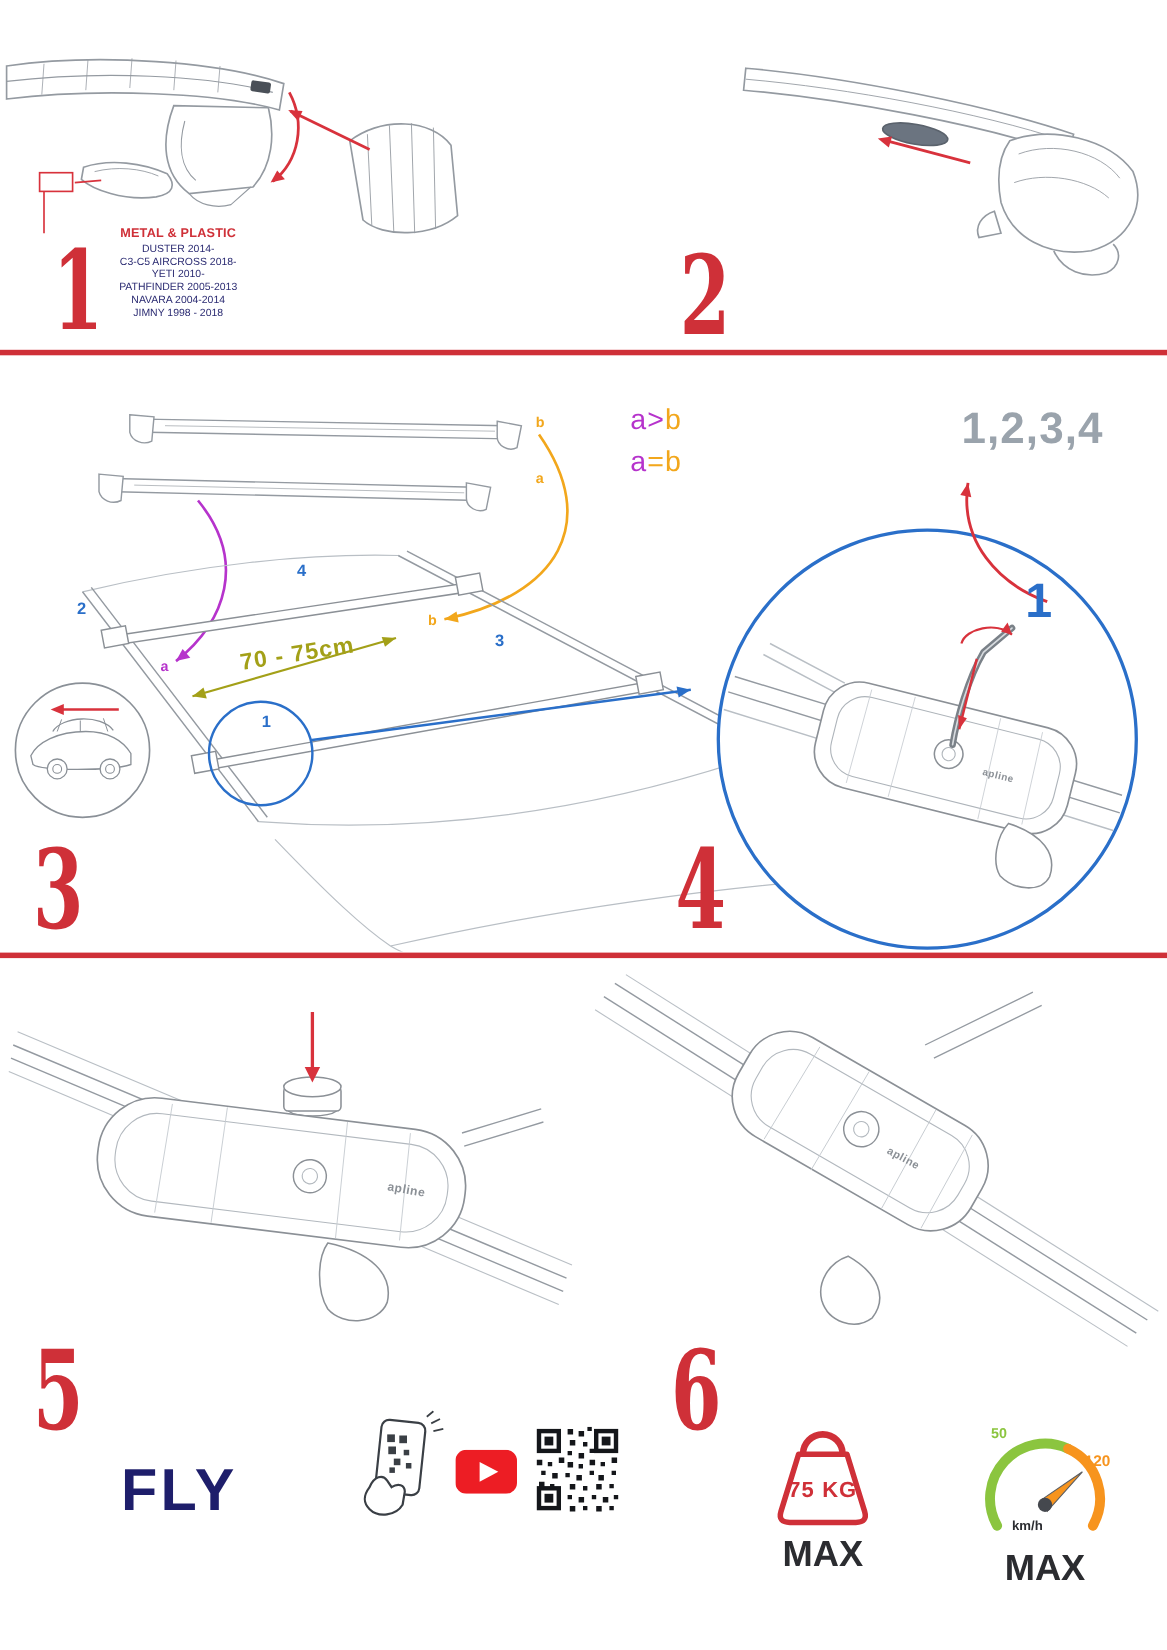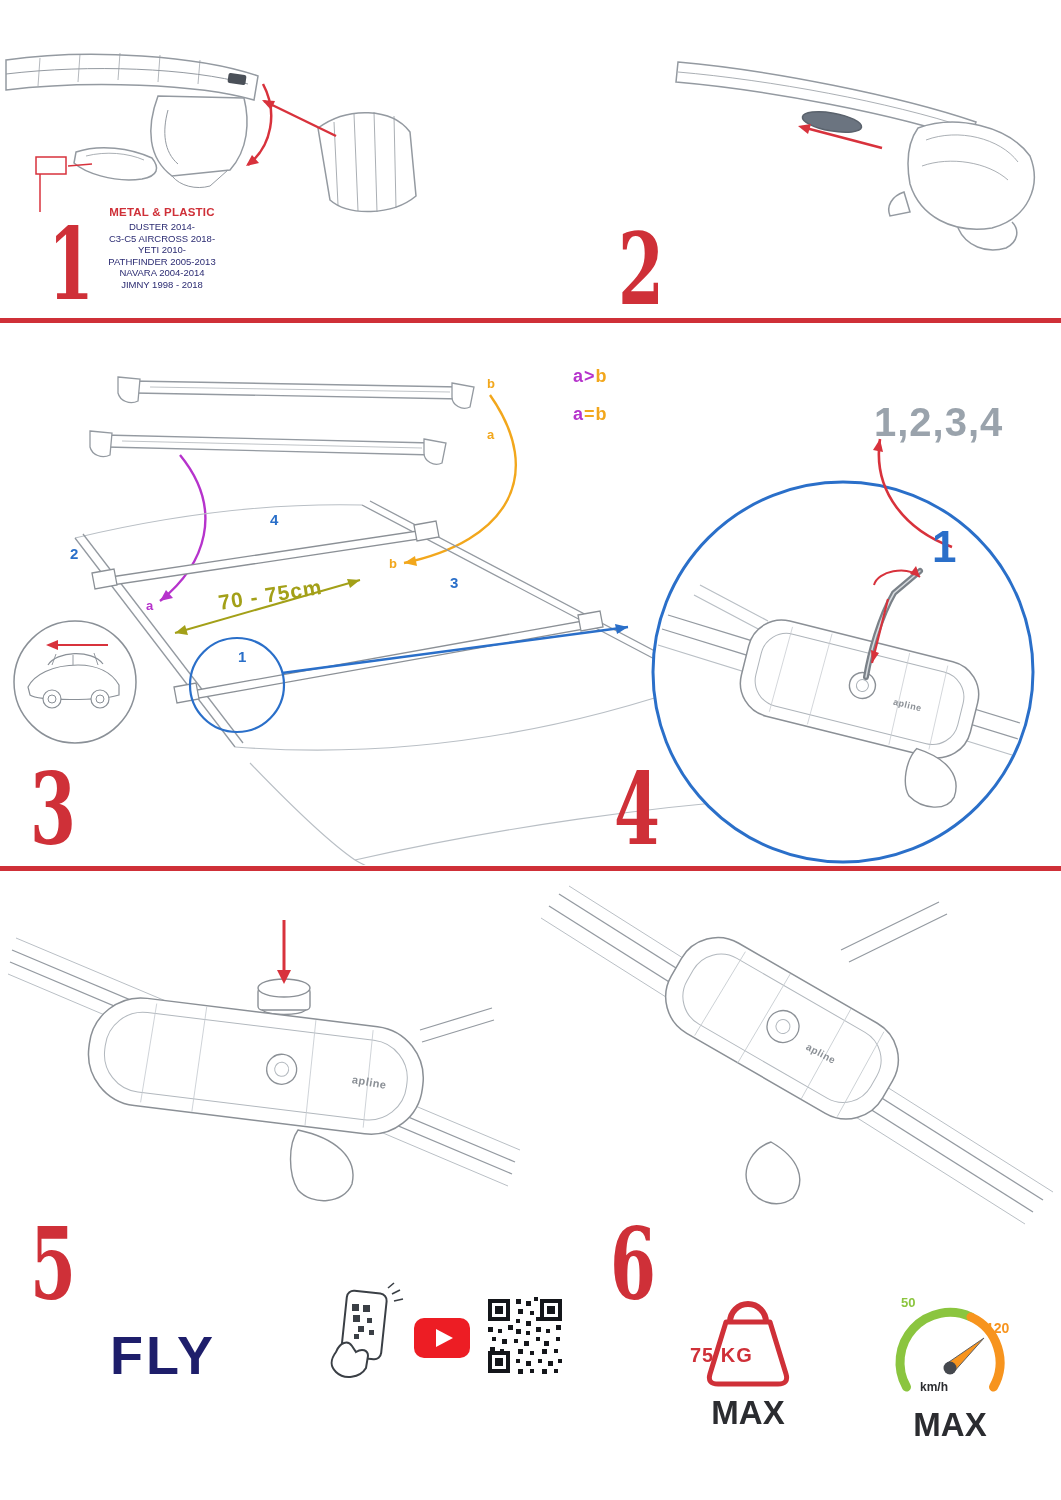--- a/index.html
+++ b/index.html
@@ -19,41 +19,41 @@
 
   .compat { position:absolute; left:88px; top:206px; width:148px; text-align:center; }
   .compat .mat { color:var(--accent-red,#cf3038); font-weight:700; font-size:11.5px; letter-spacing:.2px; margin-bottom:3px; }
   .compat .line { color:var(--navy,#2b2b72); font-size:9.5px; line-height:11.5px; font-weight:500; }
 
   .pos { position:absolute; color:var(--blue,#2a6fc9); font-weight:700; font-size:15px; }
   .tag-a { position:absolute; color:var(--purple,#b633cc); font-weight:700; font-size:13px; }
   .tag-b { position:absolute; color:var(--orange,#f2a71c); font-weight:700; font-size:13px; }
   .bar-tag { position:absolute; color:var(--orange,#f2a71c); font-weight:700; font-size:13px; }
 
-  .legend { position:absolute; font-size:18px; font-weight:700; letter-spacing:1px; }
+  .legend { position:absolute; font-size:26px; font-weight:400; letter-spacing:1px; }
   .lg-a { color:var(--purple,#b633cc); }
   .lg-b { color:var(--orange,#f2a71c); }
   .lg-op1 { color:var(--purple,#b633cc); }
   .lg-op2 { color:var(--orange,#f2a71c); }
 
   .dist { position:absolute; color:var(--olive,#a3a018); font-weight:700; font-size:21px; transform:rotate(-9deg); letter-spacing:1px; }
 
   .sequence { position:absolute; color:var(--sequence-gray,#9aa3ac); font-weight:700; font-size:40px; letter-spacing:1px; }
   .callout-1 { position:absolute; color:var(--blue,#2a6fc9); font-weight:700; font-size:44px; }
 
   .logo-txt { position:absolute; color:#8b9096; font-weight:700; letter-spacing:.5px; }
 
   .product { position:absolute; left:110px; top:1324px; color:var(--product-navy,#1e1e6b); font-size:54px; font-weight:600; letter-spacing:3px; }
   .brandline { position:absolute; left:62px; top:1402px; font-size:28px; font-weight:700; letter-spacing:.5px; white-space:nowrap; }
   .bd { color:var(--brand-dark,#33343a); }
   .br { color:var(--accent-red,#cf3038); }
   .brand-gap { display:inline-block; width:14px; }
 
   .max-label { position:absolute; width:116px; text-align:center; color:#2b2c30; font-weight:700; font-size:33px; }
-  .kg-label  { position:absolute; left:690px; top:1344px; width:116px; color:var(--accent-red,#cf3038); font-weight:700; font-size:20px; letter-spacing:1px; }
+  .kg-label  { position:absolute; left:690px; top:1344px; width:116px; text-align:center; color:var(--accent-red,#cf3038); font-weight:700; font-size:20px; letter-spacing:1px; }
   .g60  { position:absolute; left:901px; top:1295px; color:var(--gauge-green,#8bc53f); font-weight:700; font-size:13px; }
   .g120 { position:absolute; left:986px; top:1320px; color:var(--gauge-orange,#f7941e); font-weight:700; font-size:14px; }
   .kmh  { position:absolute; left:920px; top:1380px; width:60px; color:#2b2c30; font-weight:600; font-size:12px; }
 </style>
 </head>
 <body>
 
 <div class="page">
 
   <svg class="abs" style="left:0;top:0" width="620" height="320" viewBox="0 0 620 320">
@@ -215,21 +215,21 @@
   <div class="legend" style="left:573px;top:404px"><span class="lg-a">a</span><span class="lg-op2">=</span><span class="lg-b">b</span></div>
 
   <div class="pos" style="left:70px;top:545px">2</div>
   <div class="pos" style="left:270px;top:511px">4</div>
   <div class="pos" style="left:450px;top:574px">3</div>
   <div class="pos" style="left:238px;top:648px">1</div>
   <div class="tag-b" style="left:389px;top:556px">b</div>
   <div class="tag-a" style="left:146px;top:598px">a</div>
   <div class="dist" style="left:218px;top:583px">70 - 75cm</div>
 
-  <div class="sequence" style="left:874px;top:400px">1,2,3,4</div>
+  <div class="sequence" style="left:874px;top:368px">1,2,3,4</div>
   <div class="callout-1" style="left:932px;top:522px">1</div>
   <div class="logo-txt" style="left:893px;top:700px;font-size:9px;transform:rotate(14deg)">apline</div>
 
   <div class="step-num" style="left:30px;top:759px">3</div>
   <div class="step-num" style="left:614px;top:759px">4</div>
 
   <div class="divider" style="top:866px"></div>
 
   <svg class="abs" style="left:0;top:880px" width="530" height="350" viewBox="0 0 530 350">
     <g stroke="#949aa1" fill="none" stroke-width="1.3">

